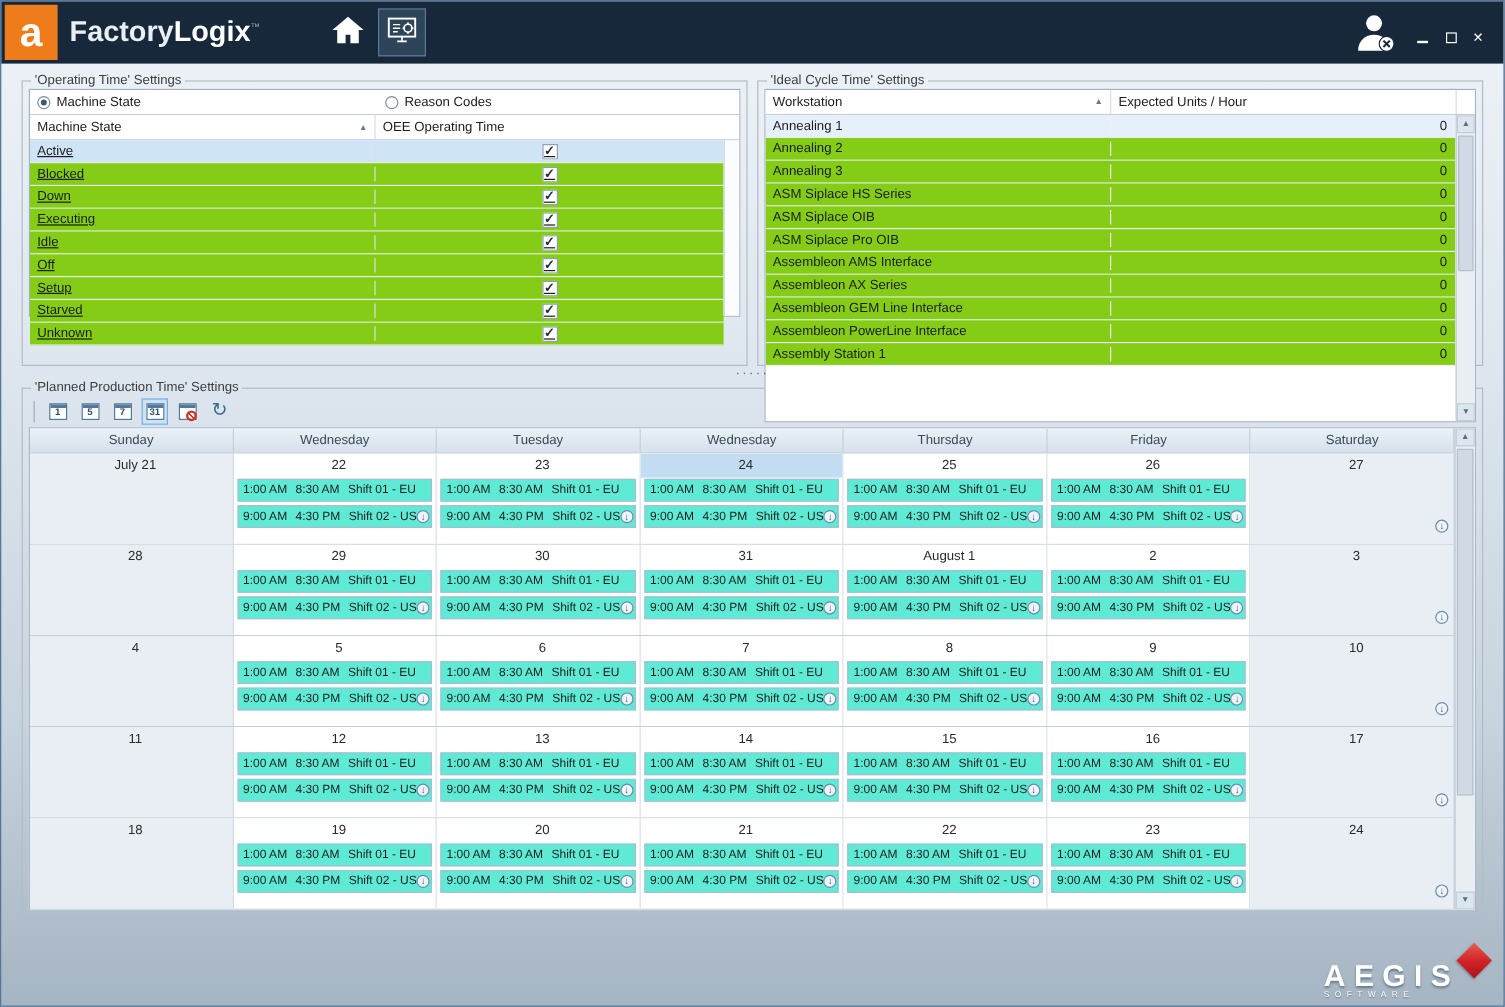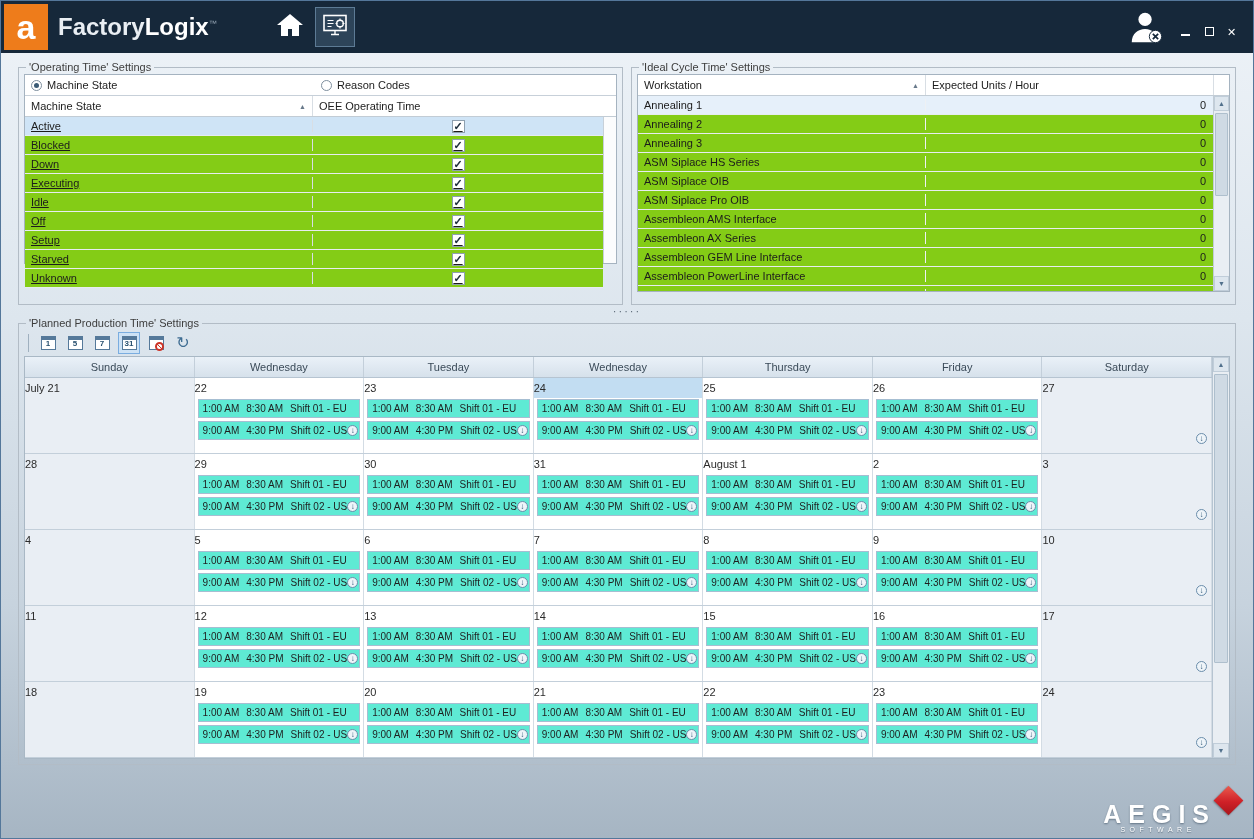--- a/index.html
+++ b/index.html
@@ -48,21 +48,21 @@
   .ot-cols{flex:1;}
   .t-strip{width:13px;border-left:1px solid #c7d0d9;background:#fbfcfd;}
   .c1{width:288px;border-right:1px solid #d8dee4;}
   .c2{flex:1;}
   .trow{display:flex;height:19px;border-bottom:1px solid #e7ecf0;align-items:center;background:#84cc16;}
   .trow.sel{background:#cfe4f6;}
   .center{justify-content:center;}
   .checkbox{width:13px;height:13px;border:1px solid #8fa0af;background:#fff;font-size:11px;line-height:11px;
     text-align:center;color:#20303e;font-weight:bold;}
 
-  .ict-table{display:flex;flex-direction:column;height:218px;}
+  .ict-table{display:flex;flex-direction:column;height:278px;}
   .w1{width:288px;border-right:1px solid #d8dee4;}
   .w2{flex:1;}
   .head-corner{width:16px;border-left:1px solid #d8dee4;}
   .ict-main{display:flex;flex:1;overflow:hidden;}
   .ict-body{flex:1;overflow:hidden;}
   .ict-row .wc1{width:288px;border-right:1px solid #eef1f4;}
   .ict-row .wc2{flex:1;justify-content:flex-end;padding-right:7px;}
   .trow.sel-light{background:#e6f0fa;}
 
   .scrollbar{width:16px;border-left:1px solid #c2ccd5;background:#e9eef3;display:flex;flex-direction:column;}
@@ -92,35 +92,35 @@
 
   .calendar{position:relative;border:1px solid #a9b8c5;background:#fff;height:403px;overflow:hidden;}
   .cal-headrow{display:flex;height:21px;width:calc(100% - 17px);
     background:linear-gradient(#eaf1f8,#d6e1eb);border-bottom:1px solid #b6c4d1;}
   .day-head{flex:1;display:flex;align-items:center;justify-content:center;font-size:11px;color:#3a4a58;
     border-right:1px solid #c3cfda;min-width:0;}
   .cal-body{width:calc(100% - 17px);}
   .week-row{display:flex;height:76px;border-bottom:1px solid #c3cfda;}
   .day-cell{flex:1;position:relative;border-right:1px solid #d3dce4;background:#fff;min-width:0;overflow:hidden;}
   .day-cell.weekend{background:#e9eef4;}
-  .day-num{height:20px;font-size:11px;color:#2b2b2b;text-align:left;padding:4px 5px 0 0;}
+  .day-num{height:20px;font-size:11px;color:#2b2b2b;text-align:center;padding:4px 5px 0 12px;}
   .day-num.today{background:#c2ddf2;}
   .shift-box{position:relative;height:19px;margin:1px 3px 3px;border:1px solid #a6bed2;background:#5eead4;
     display:flex;align-items:center;gap:7px;padding:0 4px;font-size:10px;color:#1e1e1e;
     white-space:nowrap;overflow:hidden;}
   .drop-arrow{position:absolute;right:1px;top:3px;width:11px;height:11px;border:1px solid #6a8dab;
     border-radius:50%;background:#eef4f9;font-size:8px;line-height:10px;text-align:center;color:#2f5676;flex:0 0 auto;}
   .drop-arrow.corner{top:auto;right:4px;bottom:9px;}
   .cal-scrollbar{position:absolute;top:0;right:0;bottom:0;width:17px;border-left:1px solid #b6c4d1;
     background:#e9eef3;display:flex;flex-direction:column;}
   .thumb-78{height:78%;}
 
   
   .footer-logo{position:absolute;right:14px;bottom:5px;display:flex;align-items:center;gap:9px;}
-  .brand-stack{text-align:center;color:#fff;margin-top:36px;}
+  .brand-stack{text-align:left;color:#fff;margin-top:36px;}
   .aegis{font-size:25px;font-weight:bold;letter-spacing:7px;line-height:23px;margin-right:-7px;
     text-shadow:0 1px 2px rgba(20,40,60,.45);}
   .software{font-size:7px;letter-spacing:4.5px;margin-right:-4px;text-shadow:0 1px 1px rgba(20,40,60,.45);}
   .diamond{width:21px;height:21px;transform:rotate(45deg);
     background:linear-gradient(135deg,#ea5b4f 0%,#cf2027 55%,#a8161c 100%);box-shadow:0 1px 2px rgba(0,0,0,.35);}
 </style>
 </head>
 <body>
 
 <div class="window">

